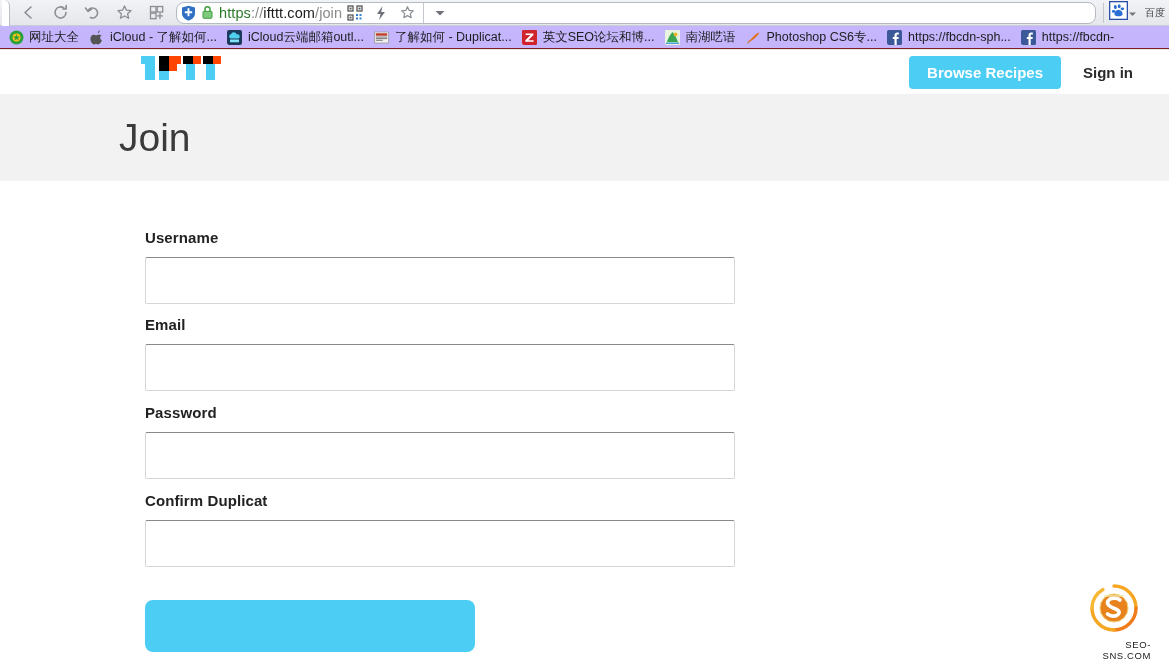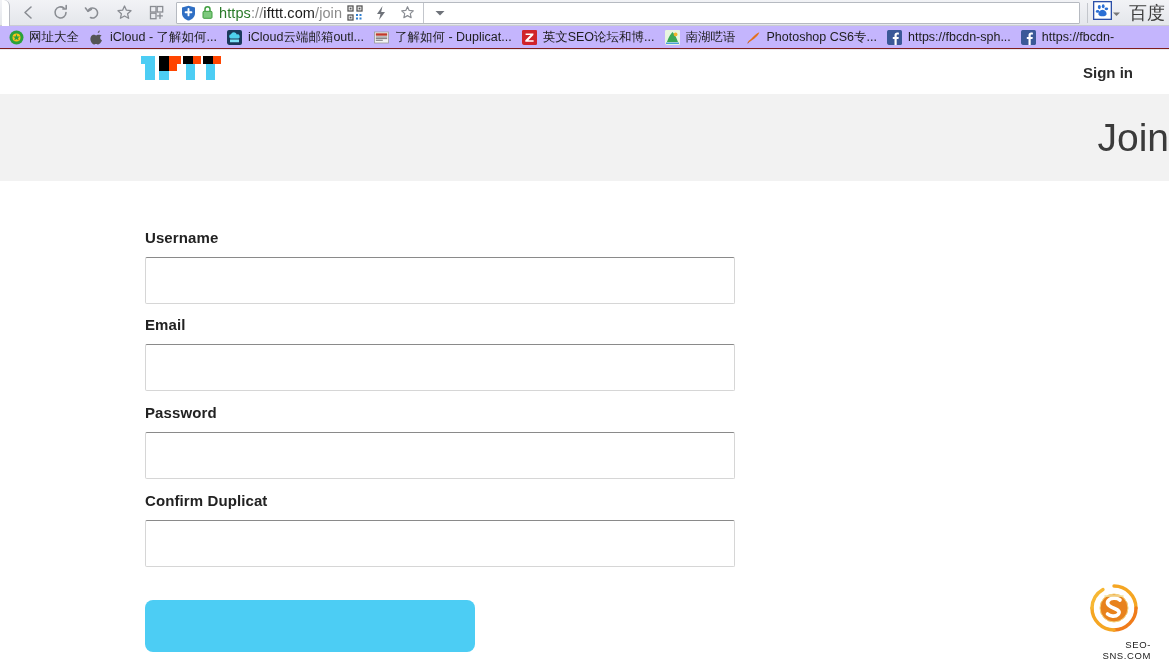--- a/index.html
+++ b/index.html
@@ -46,21 +46,21 @@
     flex: 0 0 auto;
   }
   .nav-btn svg { display: block; }
 
   .omnibox {
     flex: 1 1 auto;
     height: 22px;
     margin: 0 4px 0 4px;
     background: #ffffff;
     border: 1px solid #b6bac1;
-    border-radius: 1px;
+    border-radius: 8px;
     display: flex;
     align-items: center;
     padding: 0 4px;
     min-width: 0;
   }
 
   .shield-icon {
     width: 15px; height: 16px;
     flex: 0 0 auto;
     margin-right: 5px;
@@ -98,21 +98,21 @@
     margin: 0 3px;
     flex: 0 0 auto;
   }
 
   .ext-btn {
     display: flex; align-items: center;
     flex: 0 0 auto;
     padding: 0 2px;
   }
   .ext-label {
-    font-size: 18px;
+    font-size: 10px;
     color: #3c3c3c;
     margin-left: 8px;
     white-space: nowrap;
   }
 
   
   .bookmarks {
     height: 23px;
     background: #c4b5fd;
     display: flex;
@@ -205,21 +205,20 @@
     line-height: 1;
     font-family: "Liberation Sans", sans-serif;
   }
 
   .hero {
     background: #f2f2f2;
     height: 87px;
     display: flex;
     align-items: center;
     padding-left: 119px;
-    justify-content: flex-end;
   }
   .hero h1 {
     font-size: 39px;
     font-weight: normal;
     color: #3b3b3b;
     letter-spacing: 0px;
   }
 
   .form-wrap {
     padding: 48px 4px 0 145px;
@@ -520,20 +519,21 @@
       <span style="left:58px; top:2px;  width:10px; height:8px;  background:#000000;"></span>
       <span style="left:68px; top:2px;  width:8px;  height:8px;  background:#ff4500;"></span>
       <span style="left:61px; top:10px; width:9px;  height:16px; background:#4ccdf4;"></span>
 
       <span style="left:-4px; top:2px;  width:4px;  height:8px;  background:#4ccdf4;"></span>
       <span style="left:24px; top:2px;  width:0;    height:0;"></span>
       <span style="left:78px; top:2px;  width:0;    height:0;"></span>
     </div>
 
     <div class="nav-right">
+      <button class="btn-browse">Browse Recipes</button>
       <button class="btn-signin">Sign in</button>
     </div>
   </div>
 
   <div class="hero">
     <h1>Join</h1>
   </div>
 
   <form class="form-wrap">
 

